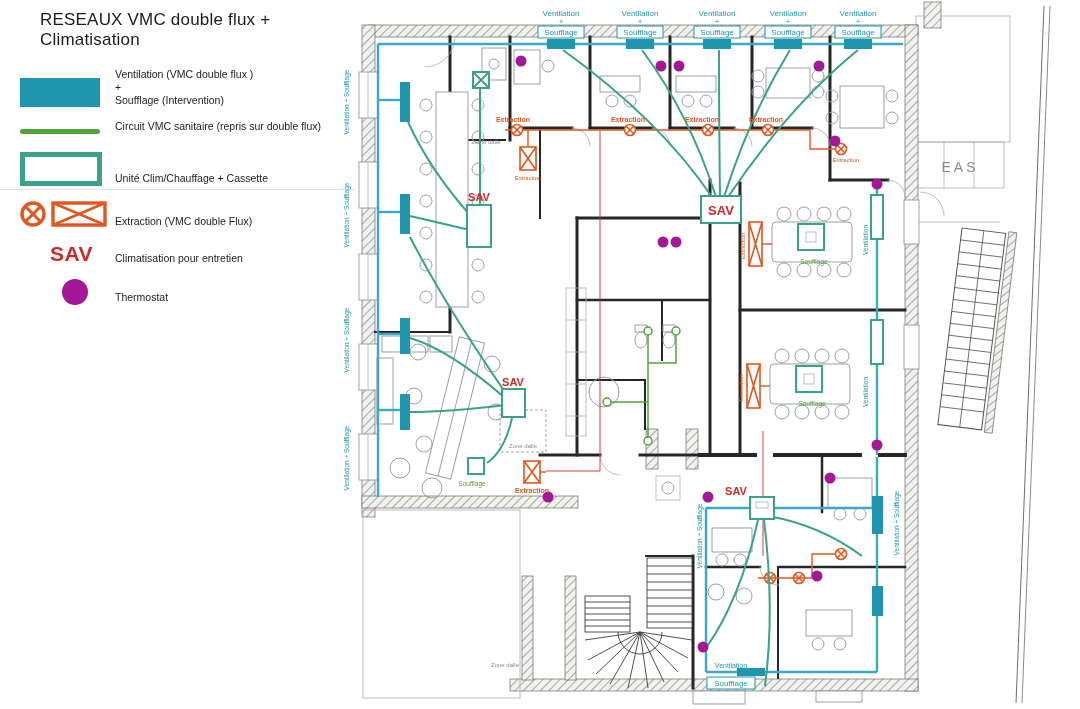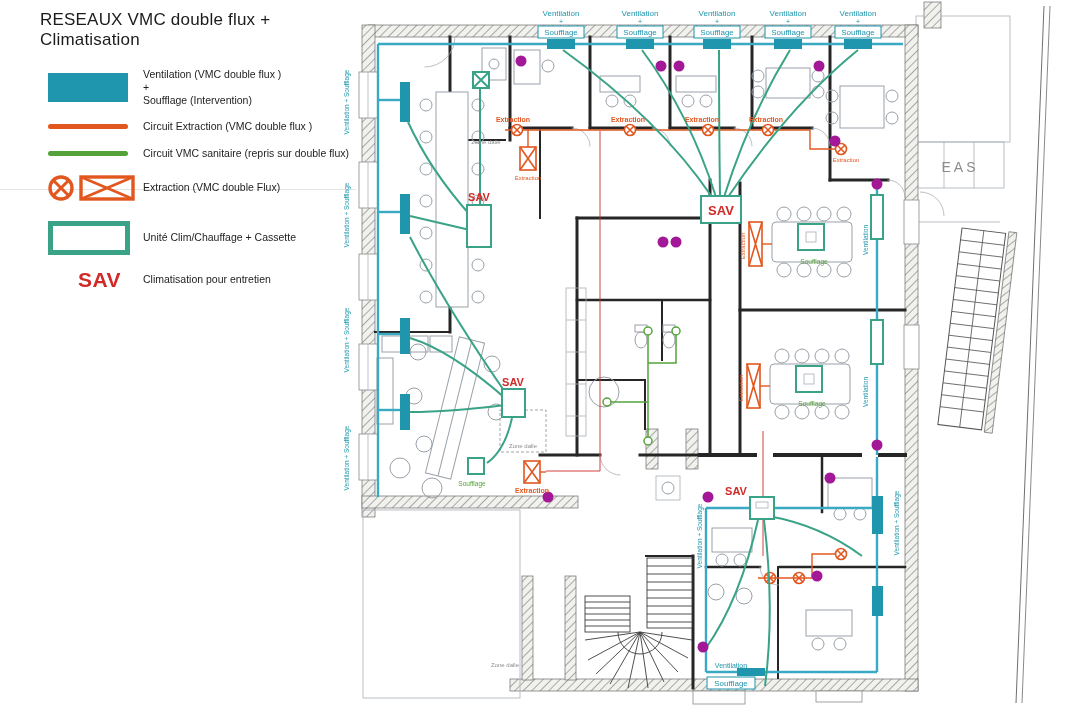--- a/index.html
+++ b/index.html
@@ -1,21 +1,21 @@
 <!DOCTYPE html>
 <html style="--ventilation-teal: #1f96ad; --circuit-ventilation: #3aa9c4; --circuit-extraction: #e2571f; --circuit-sanitaire: #55a23b; --unit-green: #3aa387; --sav-red: #cf2a27; --thermostat-purple: #a21896;"><head>
 <meta charset="utf-8">
 <style>
   html,body{margin:0;padding:0;background:#ffffff;}
   body{width:1080px;height:709px;position:relative;overflow:hidden;
        font-family:"Liberation Sans",sans-serif;}
   
   #legend{position:absolute;left:20px;top:10px;width:335px;z-index:5;}
   #legend h1{font-size:17px;font-weight:normal;color:#1b1b1b;margin:0 0 18px 20px;letter-spacing:.2px;}
-  .lrow{display:flex;align-items:center;margin-bottom:13px;margin-left:28px;}
+  .lrow{display:flex;align-items:flex-end;margin-bottom:13px;}
   .lsym{width:95px;flex:0 0 95px;display:flex;align-items:center;justify-content:flex-start;}
   .ltxt{font-size:10.5px;color:#1d1d1d;line-height:1.25;}
   .sw-fill{width:80px;height:29px;background:var(--ventilation-teal);}
   .sw-line{width:80px;height:5px;border-radius:3px;}
   .sw-line.vent{background:var(--circuit-ventilation);}
   .sw-line.extr{background:var(--circuit-extraction);}
   .sw-line.sani{background:var(--circuit-sanitaire);}
   .sw-unit{width:72px;height:24px;border:5px solid var(--unit-green);background:#fff;}
   .sw-sav{font-size:21px;font-weight:bold;color:var(--sav-red);margin-left:30px;letter-spacing:.5px;}
   .sw-thermo{width:26px;height:26px;border-radius:50%;background:var(--thermostat-purple);margin-left:42px;}
@@ -59,62 +59,62 @@
         <div class="sw-fill"></div>
       </div>
     <div class="ltxt">
       <div>Ventilation (VMC double flux )</div>
       <div>+</div>
       <div>Soufflage (Intervention)</div>
     </div>
   </div>
 
 
-  <div class="lrow">
-    <div class="lsym">
-        <div class="sw-line extr"></div>
-      </div>
-    <div class="ltxt">Circuit Extraction (VMC double flux )</div>
-  </div>
 
   <div class="lrow">
     <div class="lsym">
         <div class="sw-line sani"></div>
       </div>
     <div class="ltxt">Circuit VMC sanitaire (repris sur double flux)</div>
+  </div>
+
+  <div class="lrow" style="margin-top:18px">
+    <div class="lsym">
+        <div class="sw-unit"></div>
+      </div>
+    <div class="ltxt">Unité Clim/Chauffage + Cassette</div>
   </div>
 
   <div class="lrow">
     <div class="lsym">
       <svg width="92" height="30" viewBox="0 0 92 30">
         <circle cx="13" cy="15" r="11" fill="none" stroke="var(--circuit-extraction)" stroke-width="3.4"></circle>
         <line x1="6" y1="8" x2="20" y2="22" stroke="var(--circuit-extraction)" stroke-width="3"></line>
         <line x1="20" y1="8" x2="6" y2="22" stroke="var(--circuit-extraction)" stroke-width="3"></line>
         <rect x="33" y="4" width="52" height="22" fill="none" stroke="var(--circuit-extraction)" stroke-width="3.4"></rect>
         <line x1="33" y1="4" x2="85" y2="26" stroke="var(--circuit-extraction)" stroke-width="2.6"></line>
         <line x1="85" y1="4" x2="33" y2="26" stroke="var(--circuit-extraction)" stroke-width="2.6"></line>
       </svg>
     </div>
     <div class="ltxt">Extraction (VMC double Flux)</div>
   </div>
 
-  <div class="lrow" style="margin-top:18px">
-    <div class="lsym">
-        <div class="sw-unit"></div>
-      </div>
-    <div class="ltxt">Unité Clim/Chauffage + Cassette</div>
-  </div>
-
   <div class="lrow">
     <div class="lsym">
         <div class="sw-sav">SAV</div>
       </div>
     <div class="ltxt">Climatisation pour entretien</div>
   </div>
 
+  <div class="lrow">
+    <div class="lsym">
+        <div class="sw-thermo"></div>
+      </div>
+    <div class="ltxt">Thermostat</div>
+  </div>
 </div>
 <div class="scanline"></div>
 
 <svg id="plan" width="1080" height="709" viewBox="0 0 1080 709">
   <defs>
     <pattern id="hatch" width="6" height="6" patternUnits="userSpaceOnUse" patternTransform="rotate(45)">
       <rect width="6" height="6" fill="#f1f1ee"></rect>
       <line x1="0" y1="0" x2="0" y2="6" stroke="#9a9a96" stroke-width="1.7"></line>
     </pattern>
   </defs>

